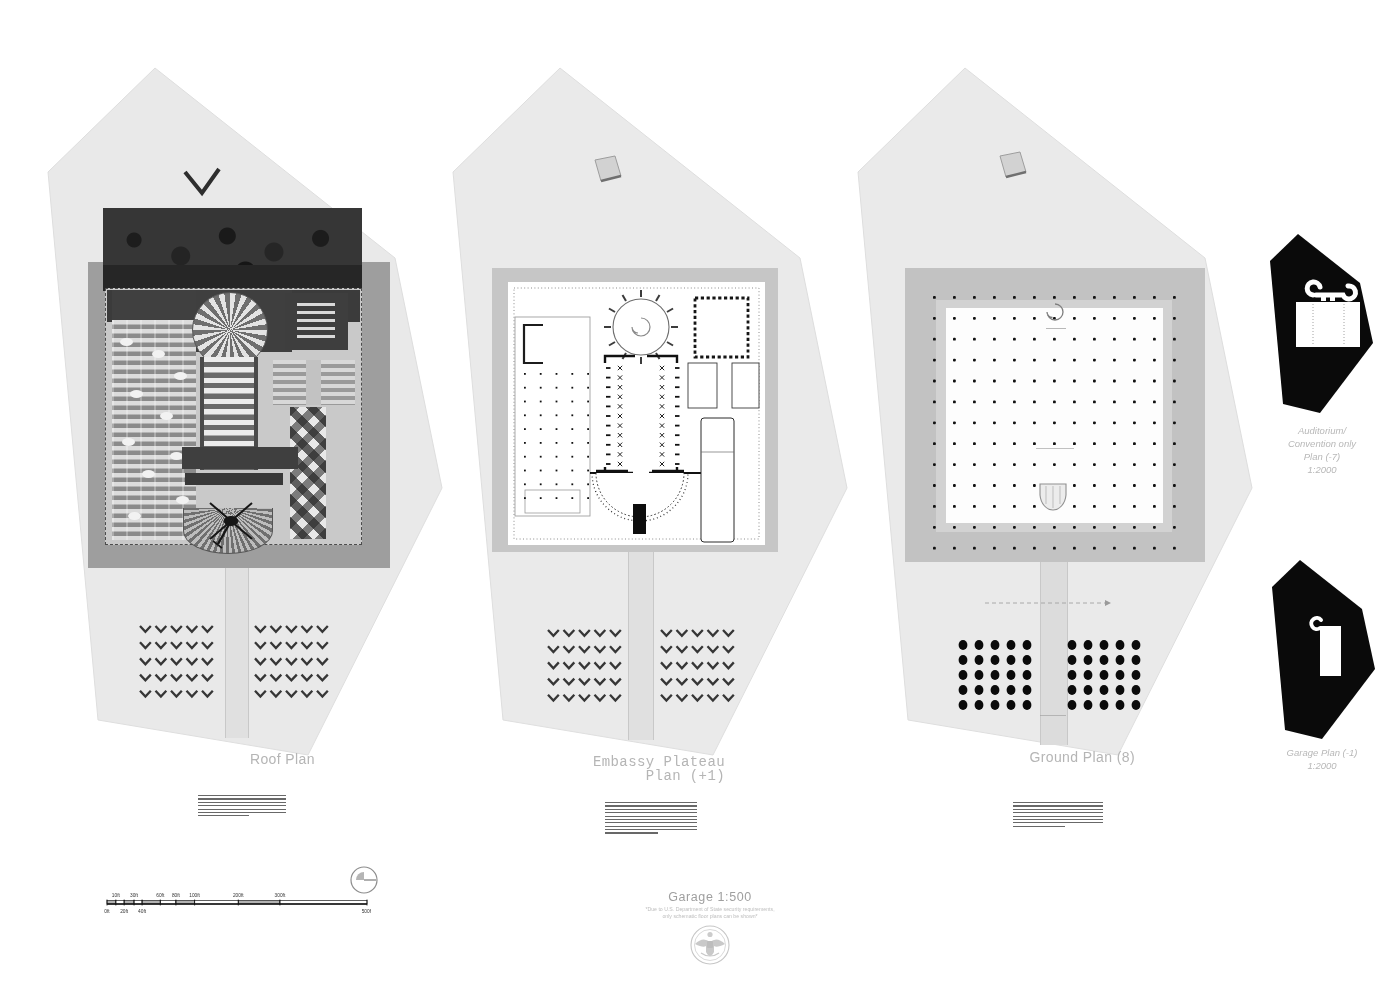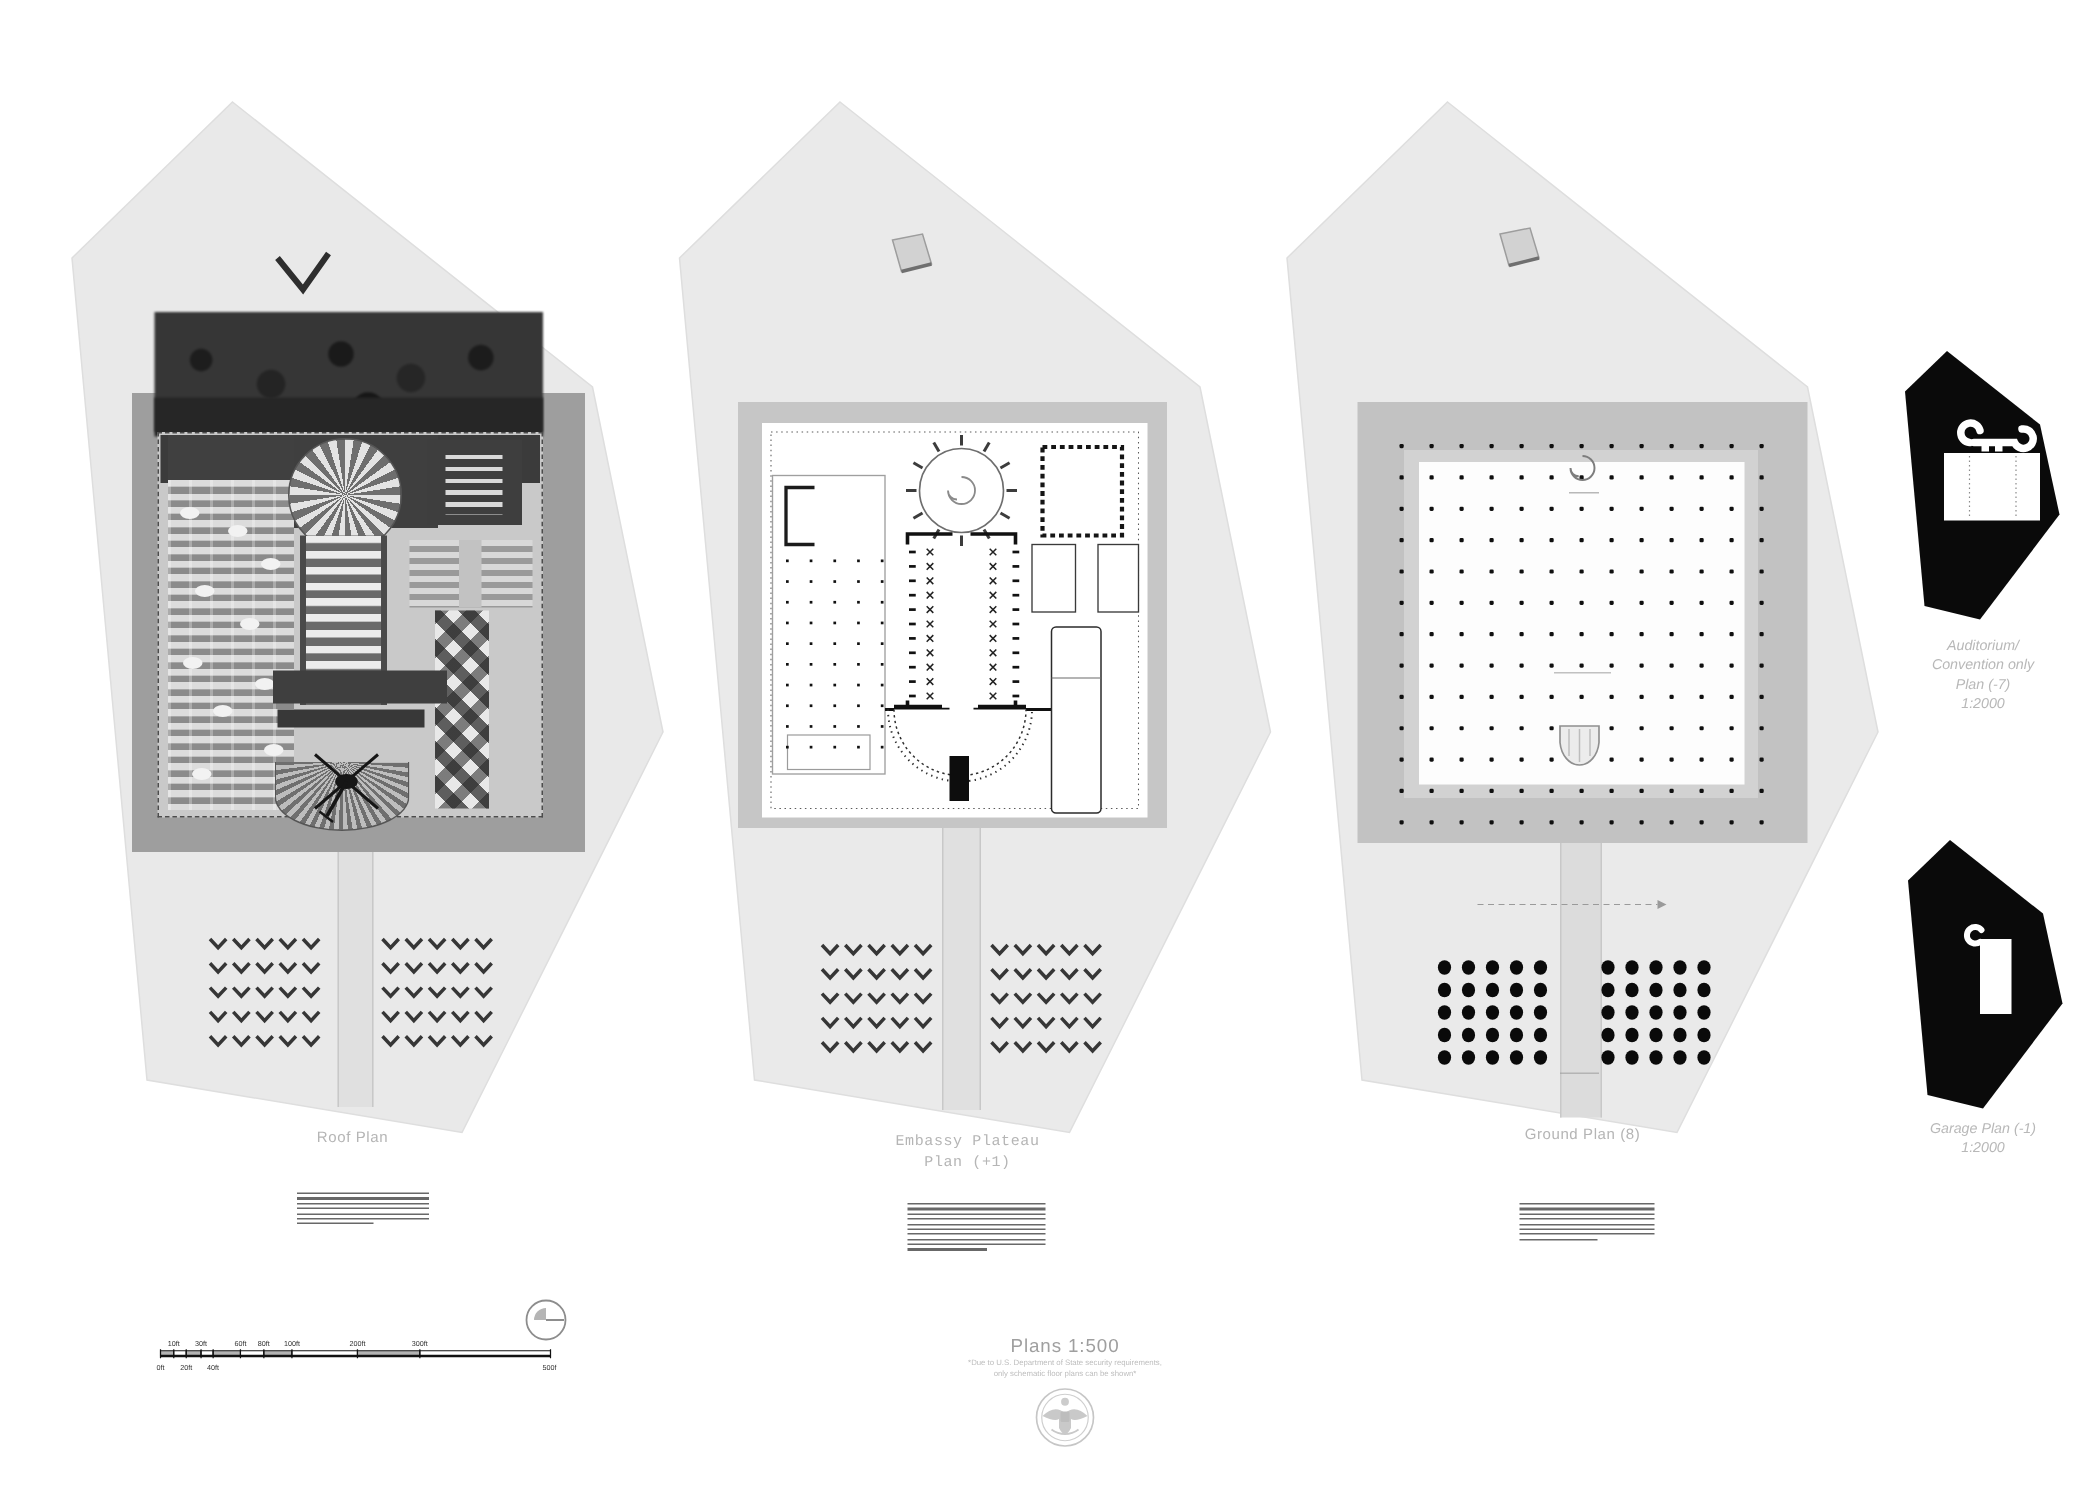--- a/index.html
+++ b/index.html
@@ -1,21 +1,21 @@
 <!DOCTYPE html>
 <html><head>
 <meta charset="utf-8">
 <style>
   html,body{margin:0;padding:0;background:#ffffff;}
   .canvas{position:relative;width:1400px;height:991px;background:#ffffff;overflow:hidden;
           font-family:"Liberation Sans",sans-serif;}
   .abs{position:absolute;}
   .parcel{position:absolute;width:410px;height:710px;}
   .parcel svg.outline{position:absolute;left:0;top:0;}
-  .plan-title{position:absolute;text-align:center;color:#b5b5b5;font-size:10px;
+  .plan-title{position:absolute;text-align:right;color:#b5b5b5;font-size:14px;
               letter-spacing:.4px;line-height:14px;white-space:nowrap;}
   .side-label{position:absolute;text-align:center;color:#b8b8b8;font-size:9.5px;
               line-height:13px;width:140px;font-style:italic;}
   .micro{position:absolute;}
   .micro div{height:1.2px;background:#4d4d4d;margin-bottom:2.2px;opacity:.85;}
   
   .plateau1{left:48px;top:202px;width:302px;height:306px;background:#9e9e9e;}
   .forest{left:63px;top:148px;width:259px;height:80px;background:
       radial-gradient(circle at 12% 40%, #1d1d1d 0 7px, transparent 8px),
       radial-gradient(circle at 30% 60%, #242424 0 9px, transparent 10px),
@@ -722,21 +722,21 @@
       <line x1="264" y1="15.5" x2="264" y2="21.5" stroke="#111" stroke-width="0.8"></line>
       <text x="264" y="29" text-anchor="middle" font-size="4.8" fill="#333" font-family="&quot;Liberation Sans&quot;,sans-serif">500ft</text>
     </svg>
   <svg class="northarrow" width="36" height="36" viewBox="0 0 36 36">
     <circle cx="18" cy="18" r="13" fill="none" stroke="#8d8d8d" stroke-width="1.2"></circle>
     <line x1="18" y1="18" x2="30" y2="18" stroke="#8d8d8d" stroke-width="1.4"></line>
     <path d="M10,18 a8,8 0 0 1 8,-8 v8 z" fill="#b5b5b5"></path>
   </svg>
 
   <div class="footer">
-    <div class="footer-title">Plans 1:500</div>
+    <div class="footer-title">Garage 1:500</div>
     <div class="footer-note">
       <div>*Due to U.S. Department of State security requirements,</div>
       <div>only schematic floor plans can be shown*</div>
     </div>
     <svg width="46" height="46" viewBox="0 0 46 46" style="margin-top:2px">
       <circle cx="23" cy="23" r="19" fill="none" stroke="#c6c6c6" stroke-width="1.1"></circle>
       <circle cx="23" cy="23" r="15.5" fill="none" stroke="#cfcfcf" stroke-width="0.8"></circle>
       <path d="M8,22 Q16,14 23,20 Q30,14 38,22 Q30,26 27,24 L27,30 Q25,34 23,34 Q21,34 19,30 L19,24 Q16,26 8,22 z" fill="#c9c9c9"></path>
       <rect x="20" y="19" width="6" height="7" rx="1" fill="#bdbdbd"></rect>
       <circle cx="23" cy="12.5" r="2.6" fill="#cccccc"></circle>

